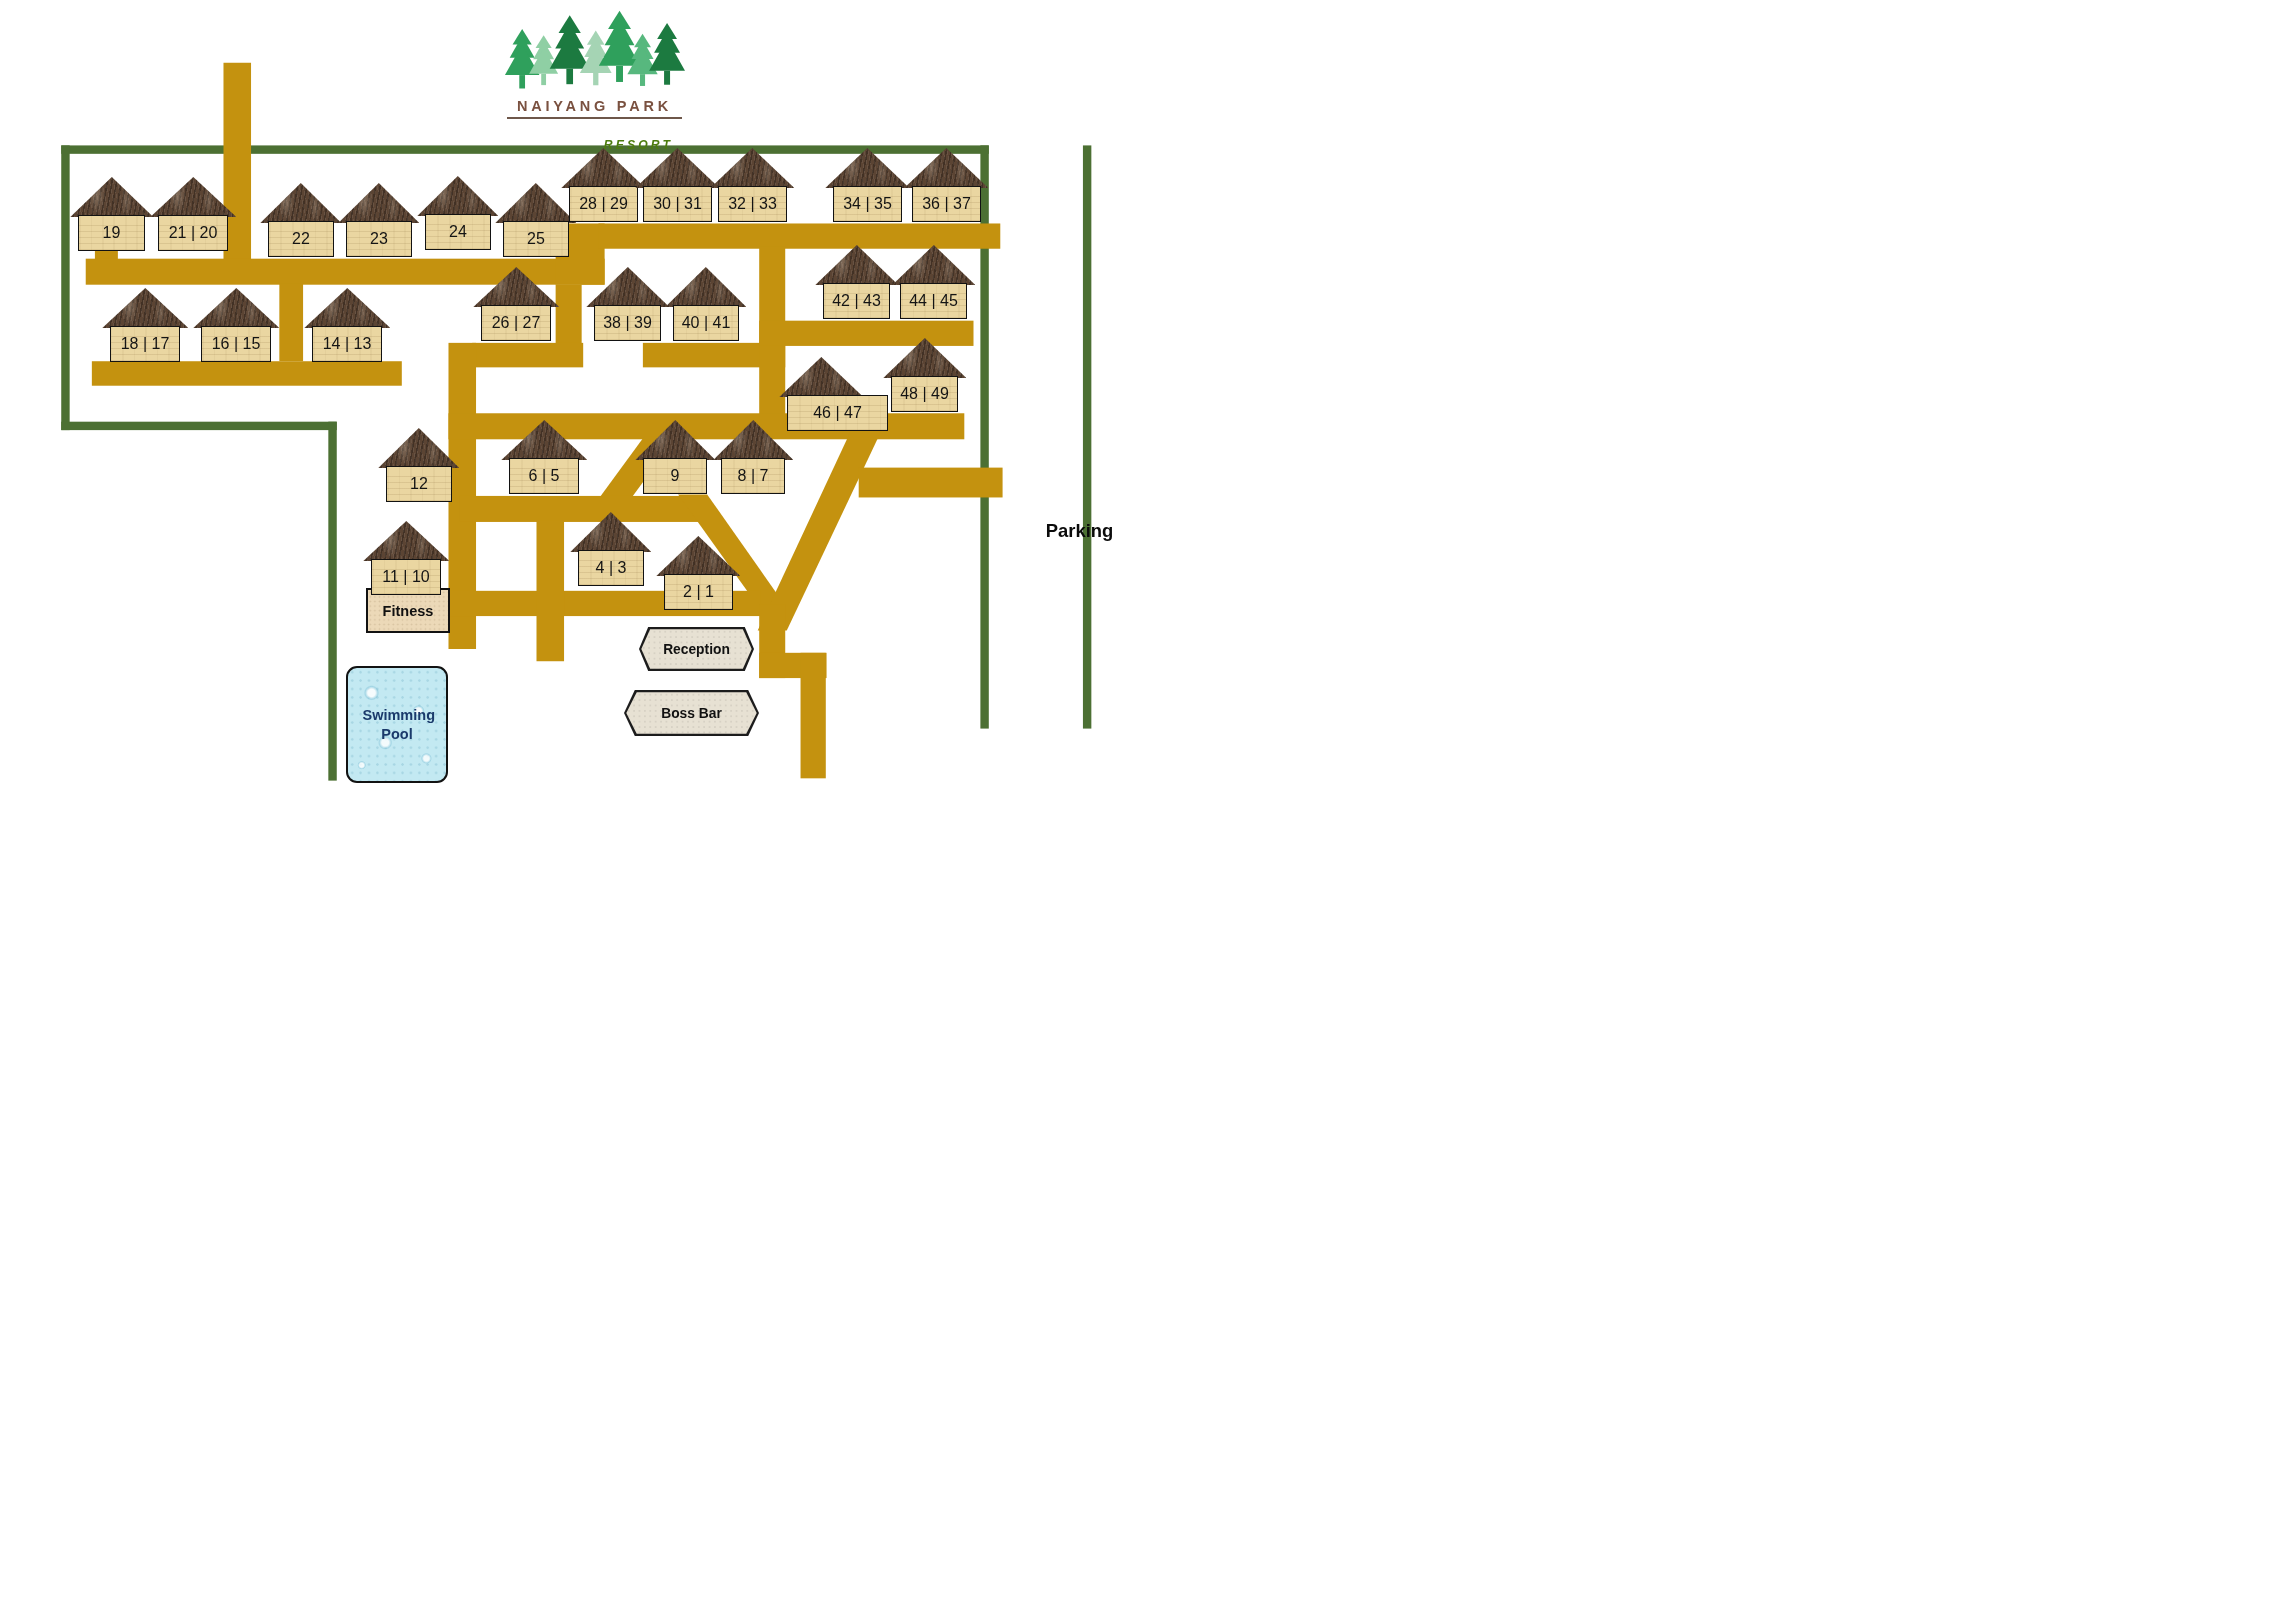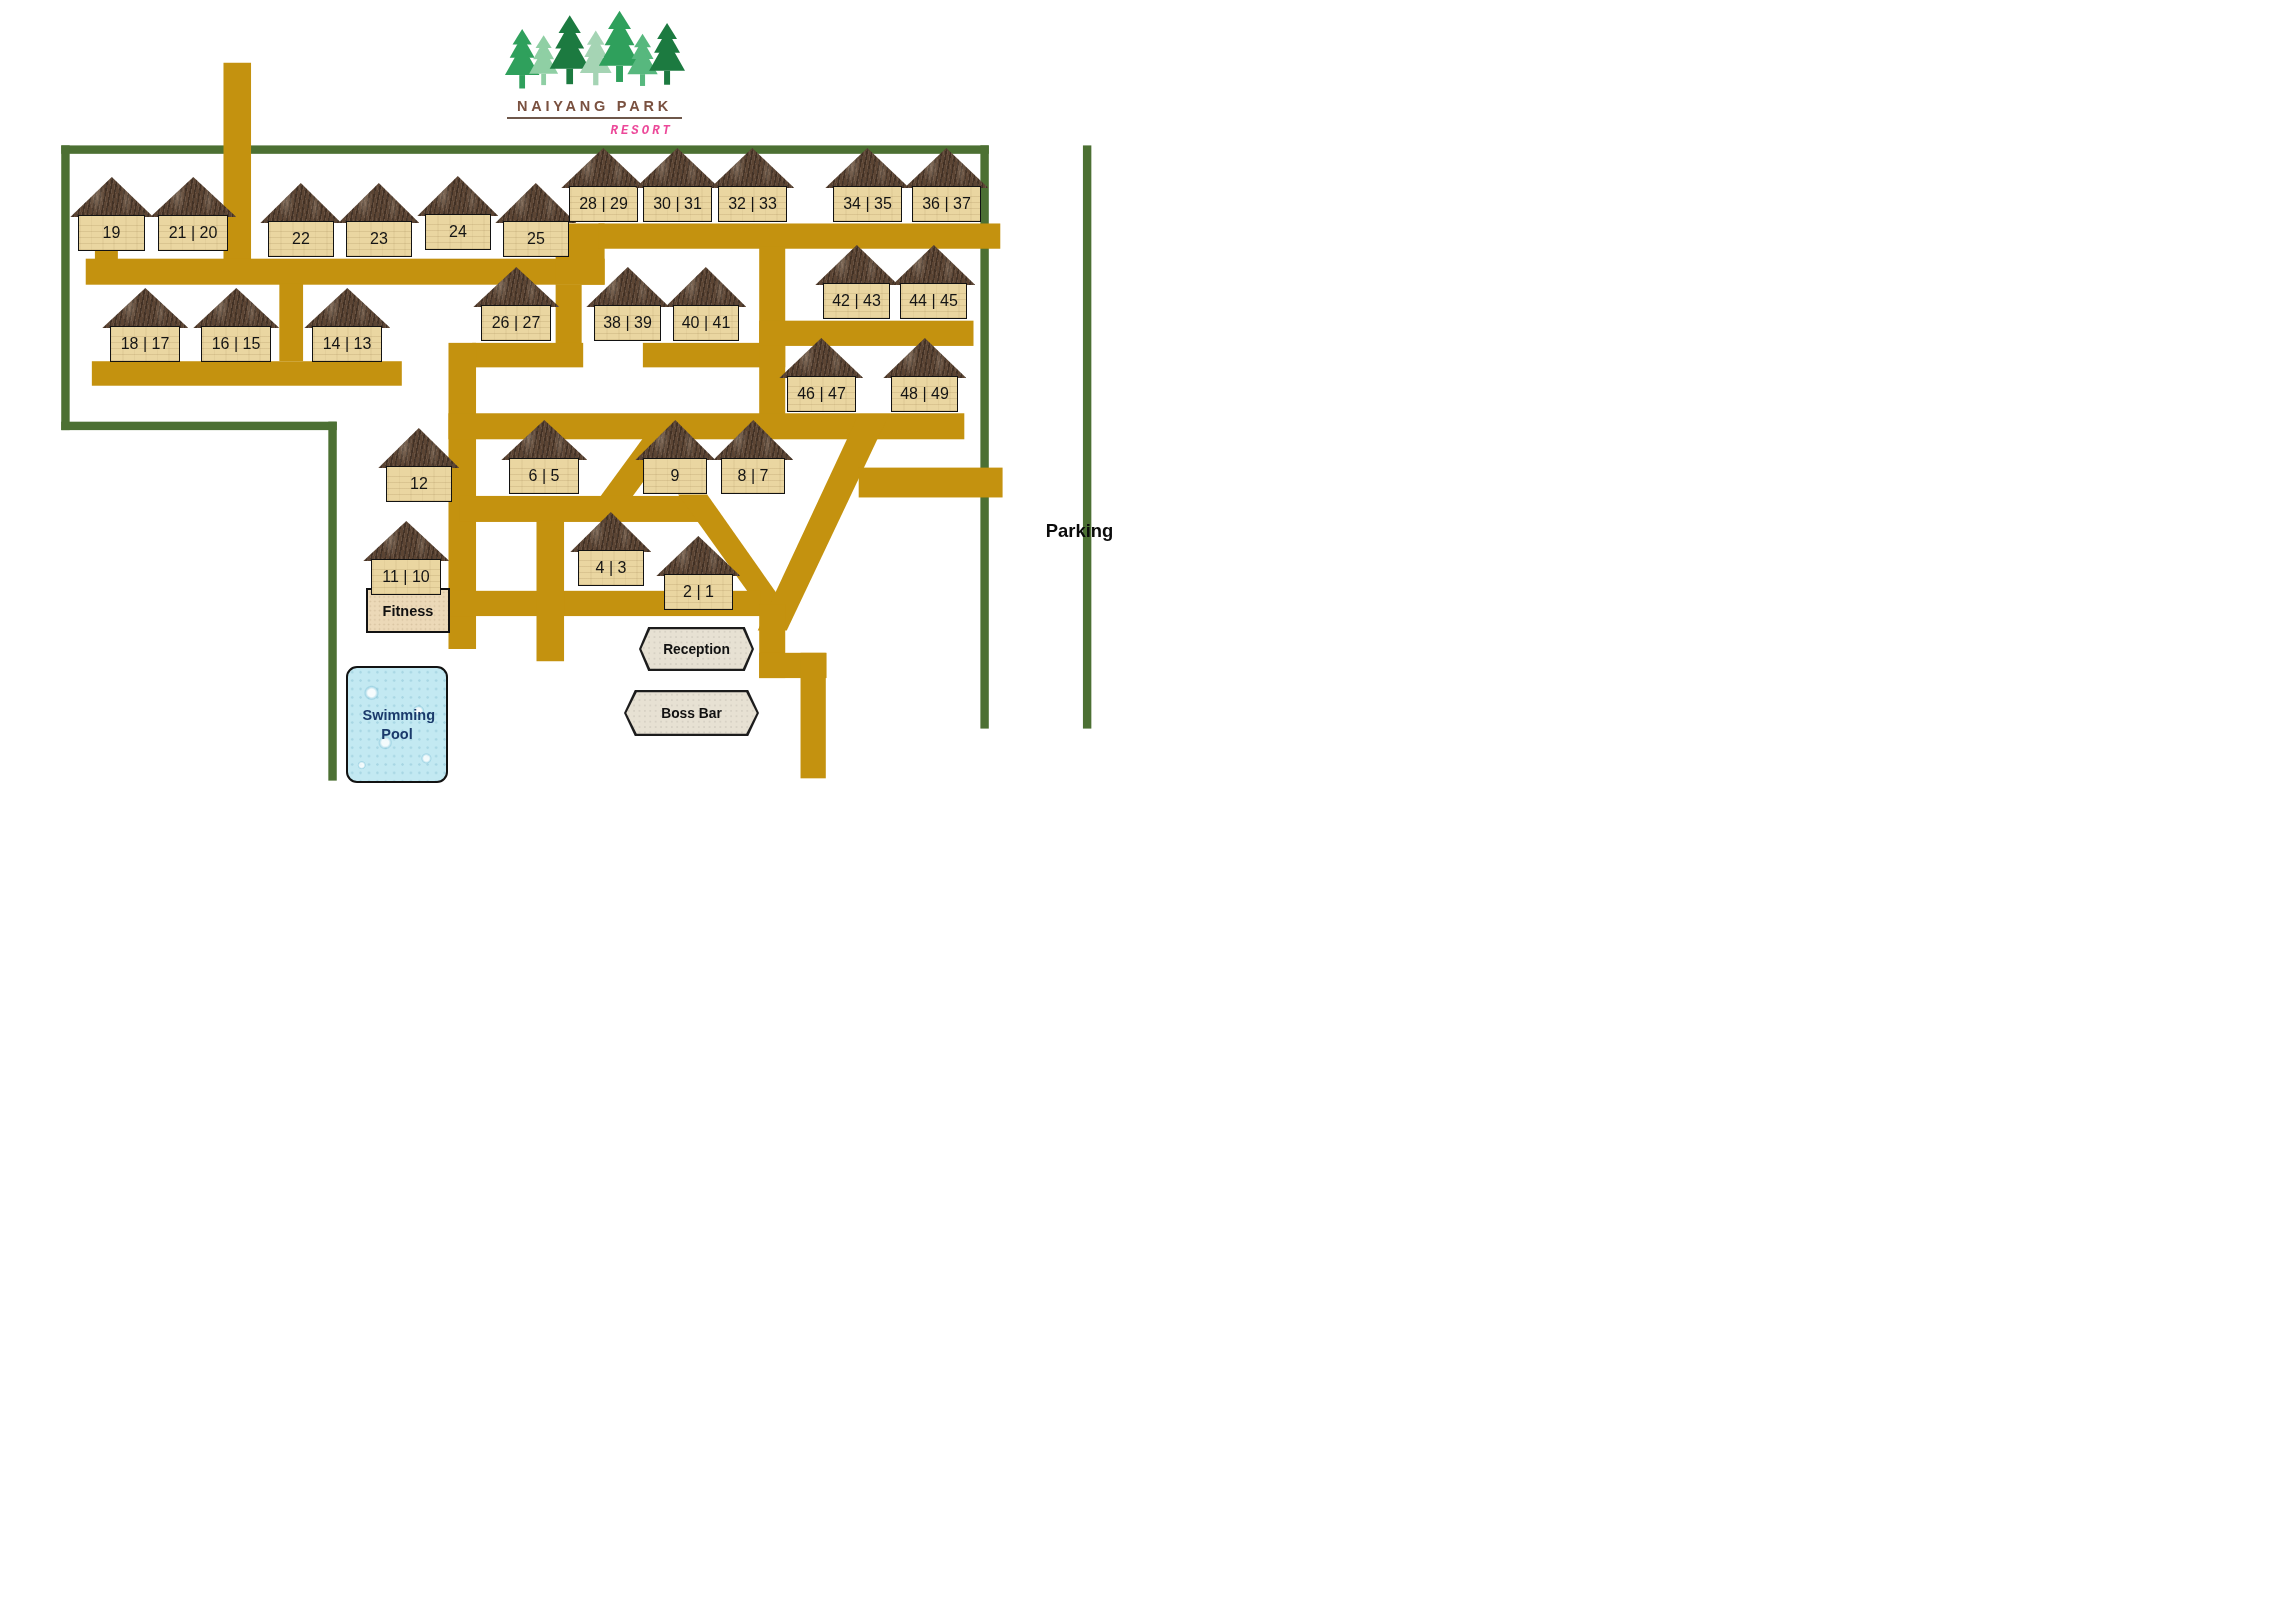--- a/index.html
+++ b/index.html
@@ -45,21 +45,21 @@
     clip-path:polygon(0% 50%,8% 0%,92% 0%,100% 50%,92% 100%,8% 100%);
     background-color:#e7e1d3;
     background-image:radial-gradient(rgba(0,0,0,.07) 0.8px, transparent 0.9px);background-size:5.4px 5.4px;
     display:flex;align-items:center;justify-content:center;font-weight:bold;font-size:13.8px;color:#111;}
   #parking-label{position:absolute;z-index:2;font-weight:bold;font-size:18.4px;color:#0b0b0b;text-align:center;margin-left:42px;}
 
   
   #logo{position:absolute;left:499px;top:6.1px;width:191px;z-index:4;text-align:center;}
   #logo-name{margin-top:3.1px;font-weight:bold;font-size:14.5px;letter-spacing:3.8px;color:#7a5140;white-space:nowrap;}
   #logo-rule{height:1.5px;background:#6e574a;width:92%;margin:3.1px auto 0 auto;}
-  #logo-sub{margin-top:5px;font-style:italic;font-weight:bold;font-size:12.2px;letter-spacing:3.1px;color:#ec4899;text-align:right;padding-right:17px;font-family:Liberation Mono, monospace;}
+  #logo-sub{margin-top:19px;font-style:italic;font-weight:bold;font-size:12.2px;letter-spacing:3.1px;color:#4d7c0f;text-align:right;padding-right:17px;}
 </style>
 </head>
 <body>
 
 <div id="map">
 
   <svg id="net" width="1148" height="812" viewBox="0 0 1500 1061">
     <g>
       <rect x="80" y="190" width="1212" height="11" class="fence" fill="#4c7033"></rect>
       <rect x="80" y="190" width="11" height="372" class="fence" fill="#4c7033"></rect>
@@ -211,21 +211,21 @@
         <div class="body">40 | 41</div>
       </div>
       <div class="hut" style="left: 823px; top: 245px; width: 67px; height: 76px;">
         <div class="roof" style="left: -7.7px; width: 83px;"></div>
         <div class="body">42 | 43</div>
       </div>
       <div class="hut" style="left: 900px; top: 245px; width: 67px; height: 76px;">
         <div class="roof" style="left: -7.7px; width: 83px;"></div>
         <div class="body">44 | 45</div>
       </div>
-      <div class="hut" style="left: 787px; top: 338px; width: 69px; height: 76px;">
+      <div class="hut" style="left: 787px; top: 357px; width: 69px; height: 76px; padding-left: 32px;">
         <div class="roof" style="left: -7.7px; width: 84px;"></div>
         <div class="body">46 | 47</div>
       </div>
       <div class="hut" style="left: 891px; top: 338px; width: 67px; height: 76px;">
         <div class="roof" style="left: -7.7px; width: 83px;"></div>
         <div class="body">48 | 49</div>
       </div>
       <div class="hut" style="left: 386px; top: 428px; width: 66px; height: 76px;">
         <div class="roof" style="left: -7.7px; width: 81px;"></div>
         <div class="body">12</div>

